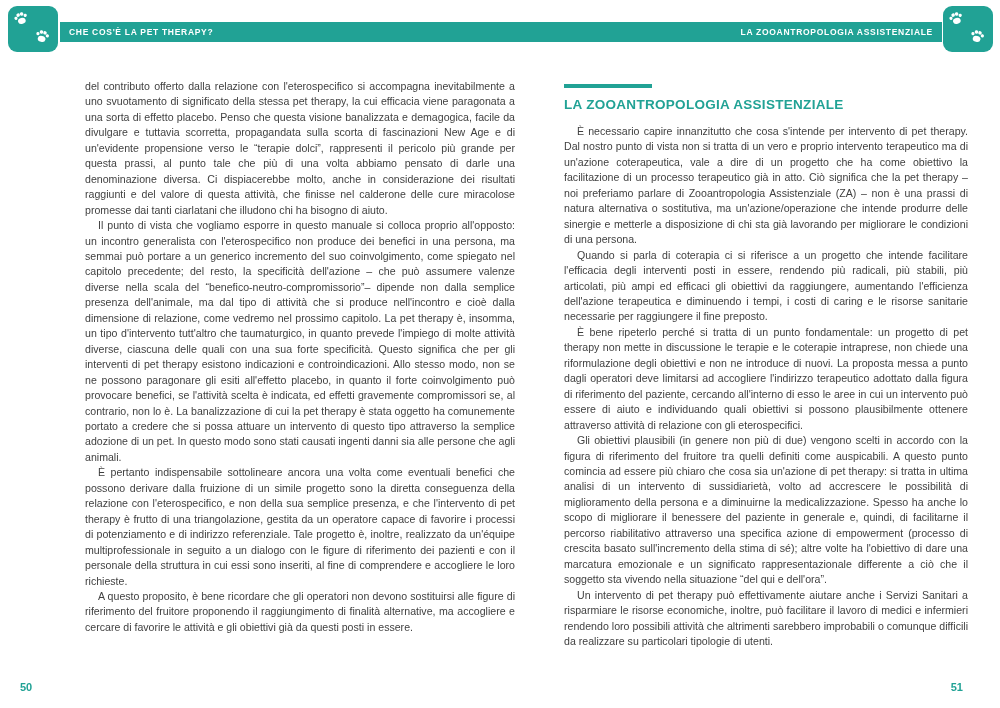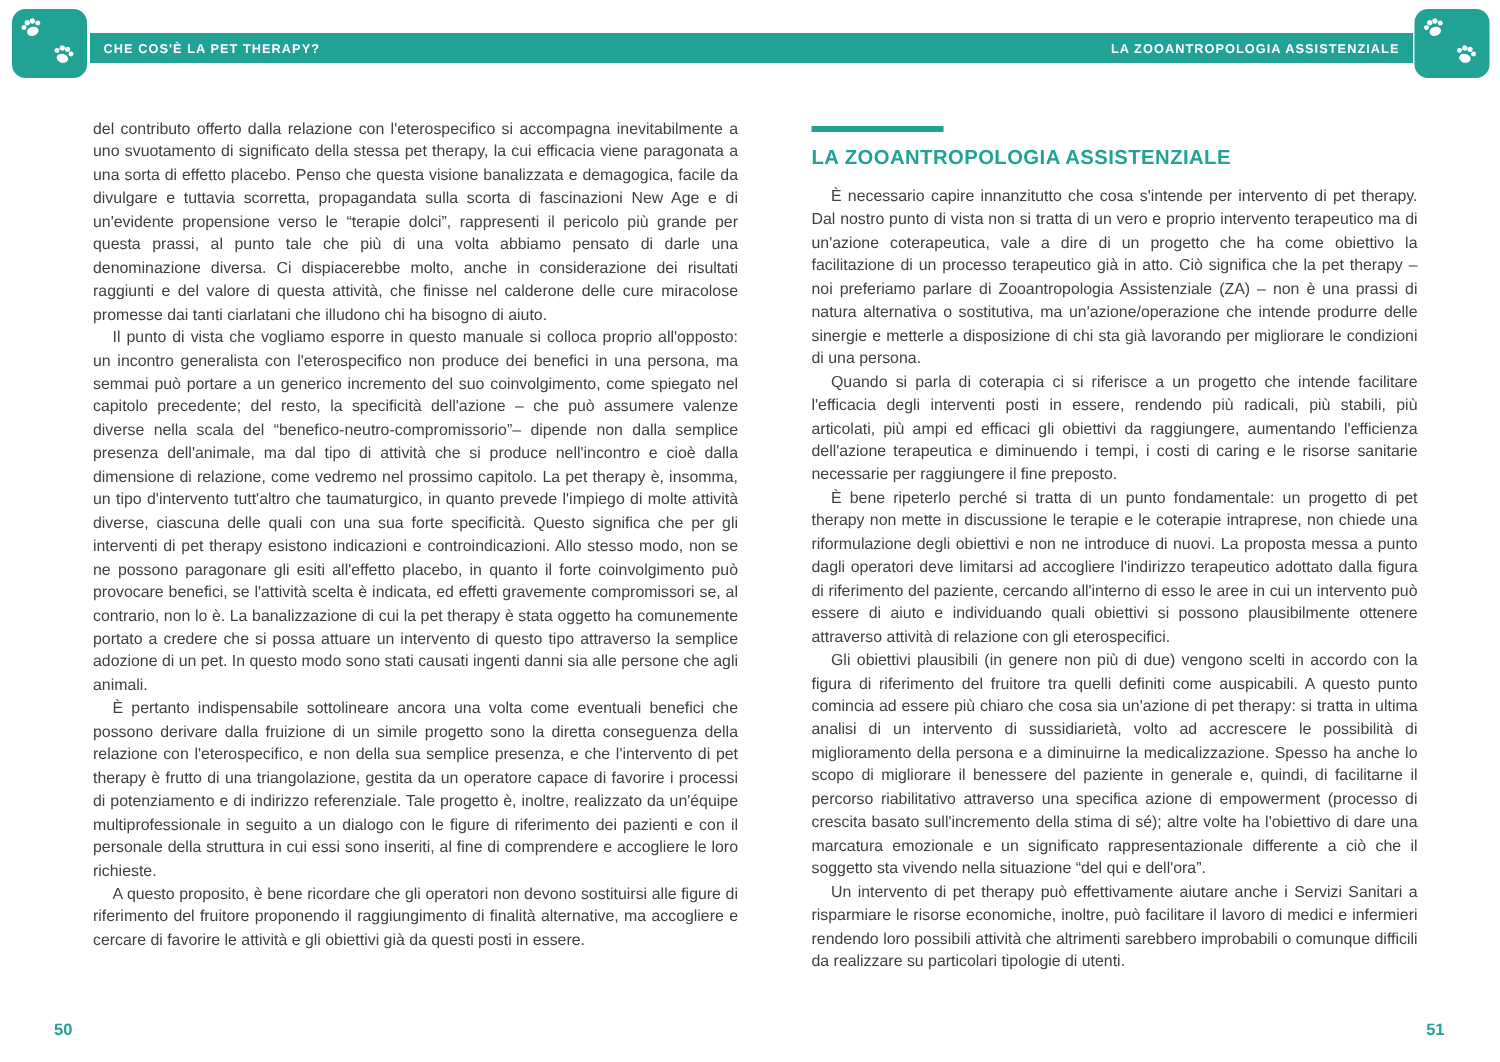--- a/index.html
+++ b/index.html
@@ -25,21 +25,21 @@
     position: absolute; top: 22px; height: 20px;
     background: var(--accent);
     color: #ffffff;
     font-size: 8.5px; font-weight: bold;
     letter-spacing: 0.7px;
     line-height: 20px;
     text-transform: uppercase;
   }
   .header-bar.left-bar { left: 60px; width: 480px; padding-left: 9px; text-align: left; }
   .header-bar.right-bar { left: 509px; width: 433px; padding-right: 9px; text-align: right; }
-  .page { position: absolute; }
+  .page { position: absolute; margin-left: 23px; }
   .page-left { left: 62px; top: 79px; width: 430px; }
   .page-right { left: 541px; top: 84px; width: 404px; }
   p.body {
     margin: 0;
     font-size: 10.6px;
     line-height: 15.45px;
     text-align: justify;
     color: #3f3f3f;
   }
   p.body.indent { text-indent: 13px; }
@@ -54,21 +54,21 @@
     font-weight: bold;
     letter-spacing: 0.3px;
     color: var(--accent);
     text-transform: uppercase;
   }
   .page-number {
     position: absolute; top: 681px;
     font-size: 11px; font-weight: bold;
     color: var(--accent);
   }
-  .page-number.num-left { left: 36px; text-align: center; }
+  .page-number.num-left { left: 20px; text-align: center; }
   .page-number.num-right { right: 37px; padding-left: 35px; }
 </style>
 </head>
 <body>
 
 <div class="spread">
 
   <div class="corner-badge left">
     <svg viewBox="0 0 48 48" width="42" height="40" aria-hidden="true">
       <g fill="#ffffff" transform="translate(1,1) rotate(-18 12 12) scale(0.78)">

